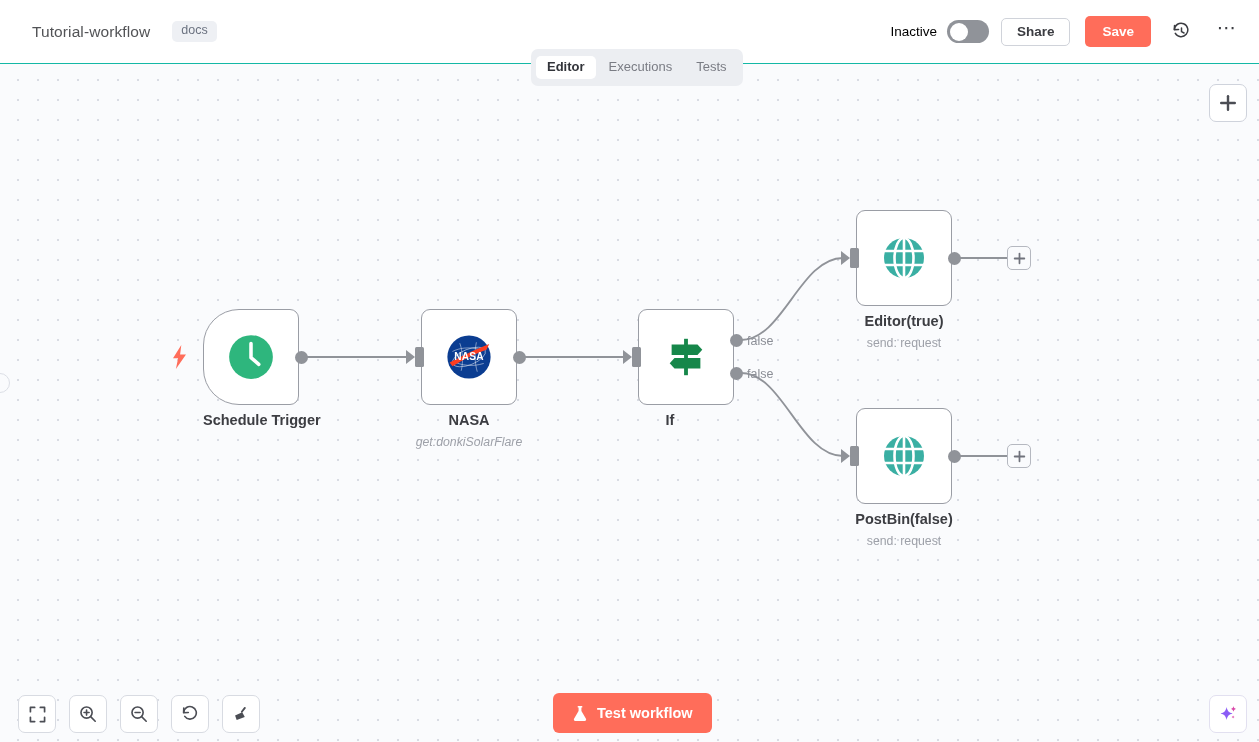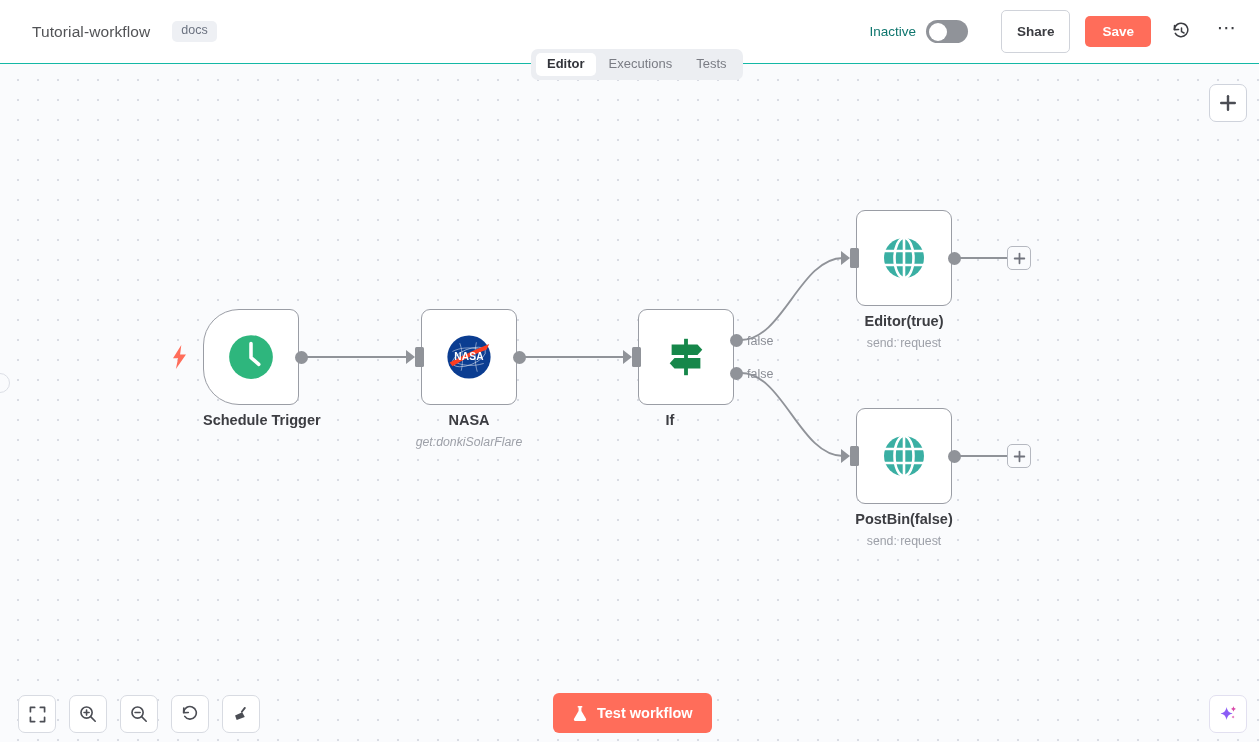--- a/index.html
+++ b/index.html
@@ -54,21 +54,21 @@
   .header-right {
     margin-left: auto;
     margin-right: 18px;
     display: flex;
     align-items: center;
     gap: 0;
   }
 
   .activity-label {
     font-size: 13.5px;
-    color: #0f766e;
+    color: #000000;
     margin-right: 10px;
   }
 
   .toggle {
     width: 42px;
     height: 23px;
     border-radius: 12px;
     background: #909399;
     position: relative;
     cursor: pointer;
@@ -76,22 +76,22 @@
   }
   .toggle .knob {
     position: absolute;
     top: 2.5px; left: 3px;
     width: 18px; height: 18px;
     border-radius: 50%;
     background: #fff;
   }
 
   .btn-share {
-    margin-left: 33px;
-    height: 43px;
+    margin-left: 12px;
+    height: 28px;
     padding: 0 15px;
     border: 1px solid #d0d3da;
     border-radius: 5px;
     background: #fff;
     font-size: 13.5px;
     font-weight: 600;
     color: #3b3c41;
     cursor: pointer;
     font-family: inherit;
     line-height: 1;
@@ -120,21 +120,21 @@
     color: #3b3c41;
   }
   .dots-btn { margin-left: 18px; font-size: 19px; letter-spacing: 1.5px;
               color: #3b3c41; line-height: 0.5; padding-bottom: 7px;}
 
   
   .tabbar {
     position: absolute;
     top: 49px;
     left: 531px;
-    height: 31px;
+    height: 37px;
     background: #eceef2;
     border-radius: 7px;
     display: flex;
     align-items: center;
     padding: 4px 5px;
     gap: 2px;
     z-index: 40;
   }
   .tab {
     font-size: 13px;

